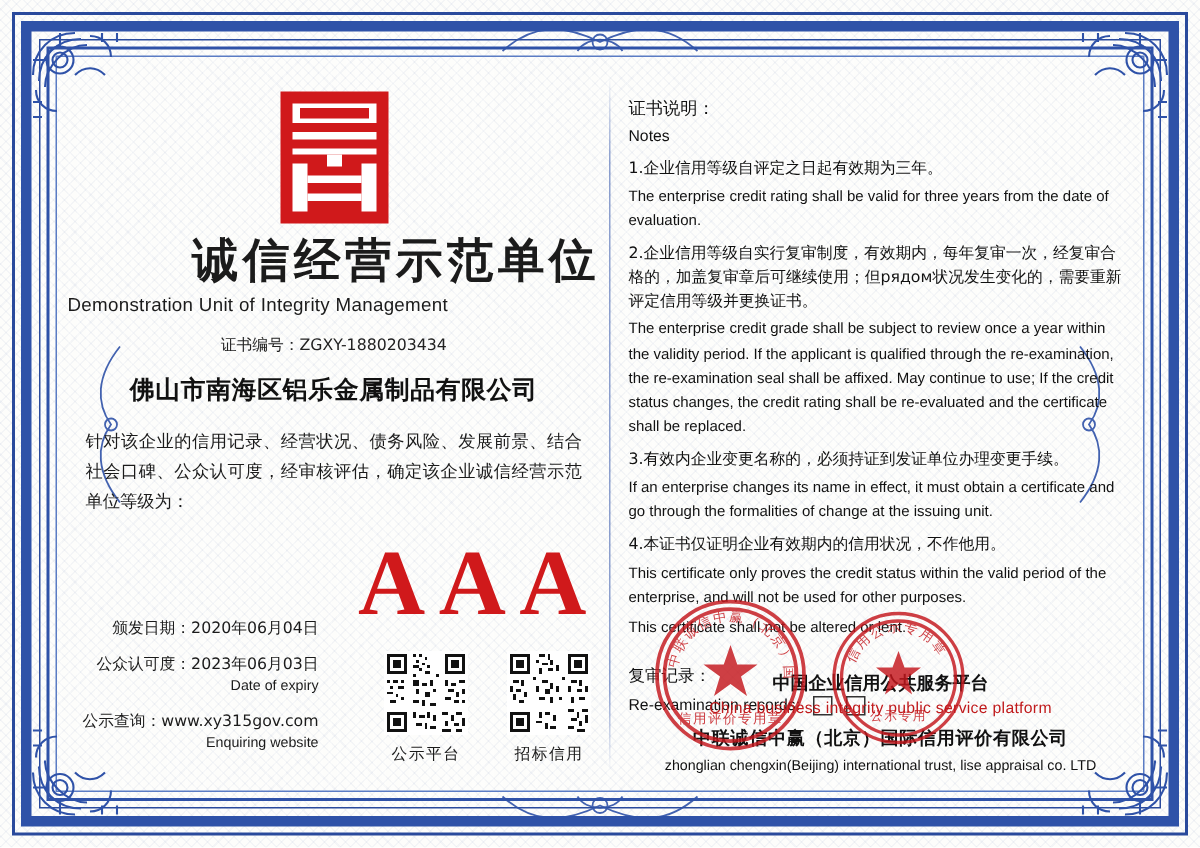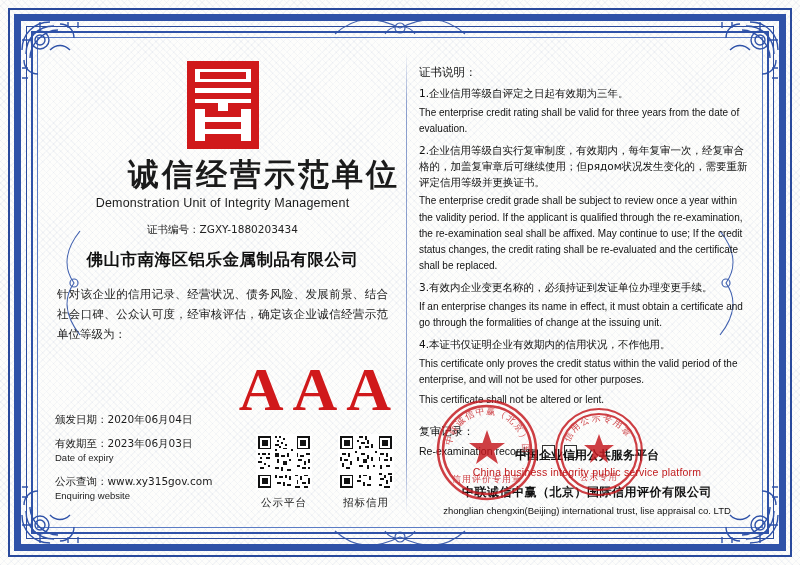--- a/index.html
+++ b/index.html
@@ -126,21 +126,21 @@
   .title-cn {
     text-align: right;
     font-family: "DejaVu Sans", "Liberation Sans", sans-serif;
     font-size: 31px;
     font-weight: bold;
     color: #1b1b1b;
     letter-spacing: 3px;
     line-height: 1.1;
   }
   .title-en {
-    text-align: center;
+    text-align: left;
     font-size: 12.5px;
     color: #1b1b1b;
     margin-top: 5px;
     letter-spacing: .2px;
   }
   .cert-no {
     text-align: center;
     font-size: 10.5px;
     color: #222;
     margin-top: 13px;
@@ -176,21 +176,21 @@
   }
 
   .meta {
     position: absolute;
     left: 10px;
     bottom: 8px;
     font-size: 10px;
     color: #1b1b1b;
     line-height: 1.45;
   }
-  .meta .row { margin-bottom: 9px; }
+  .meta .row { margin-bottom: 9px; text-align: right; }
   .meta .cn { font-family: "DejaVu Sans", "Liberation Sans", sans-serif; font-size: 10.5px; }
   .meta .en { font-size: 9.5px; }
 
   .qr-area {
     position: absolute;
     right: 6px;
     bottom: 10px;
     display: flex;
     gap: 26px;
   }
@@ -418,21 +418,21 @@
       <div class="cert-no">证书编号：ZGXY-1880203434</div>
       <div class="company">佛山市南海区铝乐金属制品有限公司</div>
       <div class="paragraph">针对该企业的信用记录、经营状况、债务风险、发展前景、结合社会口碑、公众认可度，经审核评估，确定该企业诚信经营示范单位等级为：</div>
       <div class="grade">AAA</div>
 
       <div class="meta">
         <div class="row">
           <div class="cn">颁发日期：2020年06月04日</div>
         </div>
         <div class="row">
-          <div class="cn">有效期至：2023年06月03日</div>
+          <div class="cn">公众认可度：2023年06月03日</div>
           <div class="en">Date of expiry</div>
         </div>
         <div class="row">
           <div class="cn">公示查询：www.xy315gov.com</div>
           <div class="en">Enquiring website</div>
         </div>
       </div>
 
       <div class="qr-area">
         <div class="qr-block">
@@ -572,20 +572,21 @@
           </div>
           <div class="qr-label">招标信用</div>
         </div>
       </div>
     </div>
 
     <div class="divider"></div>
 
     <div class="col-right">
       <div class="notes-head-cn">证书说明：</div>
+      <div class="notes-head-en">Notes</div>
 
       <div>
         <div class="note-cn">1.企业信用等级自评定之日起有效期为三年。</div>
         <div class="note-en">The enterprise credit rating shall be valid for three years from the date of evaluation.</div>
       </div>
       <div>
         <div class="note-cn">2.企业信用等级自实行复审制度，有效期内，每年复审一次，经复审合格的，加盖复审章后可继续使用；但рядом状况发生变化的，需要重新评定信用等级并更换证书。</div>
         <div class="note-en">The enterprise credit grade shall be subject to review once a year within the validity period. If the applicant is qualified through the re-examination, the re-examination seal shall be affixed. May continue to use; If the credit status changes, the credit rating shall be re-evaluated and the certificate shall be replaced.</div>
       </div>
       <div>

